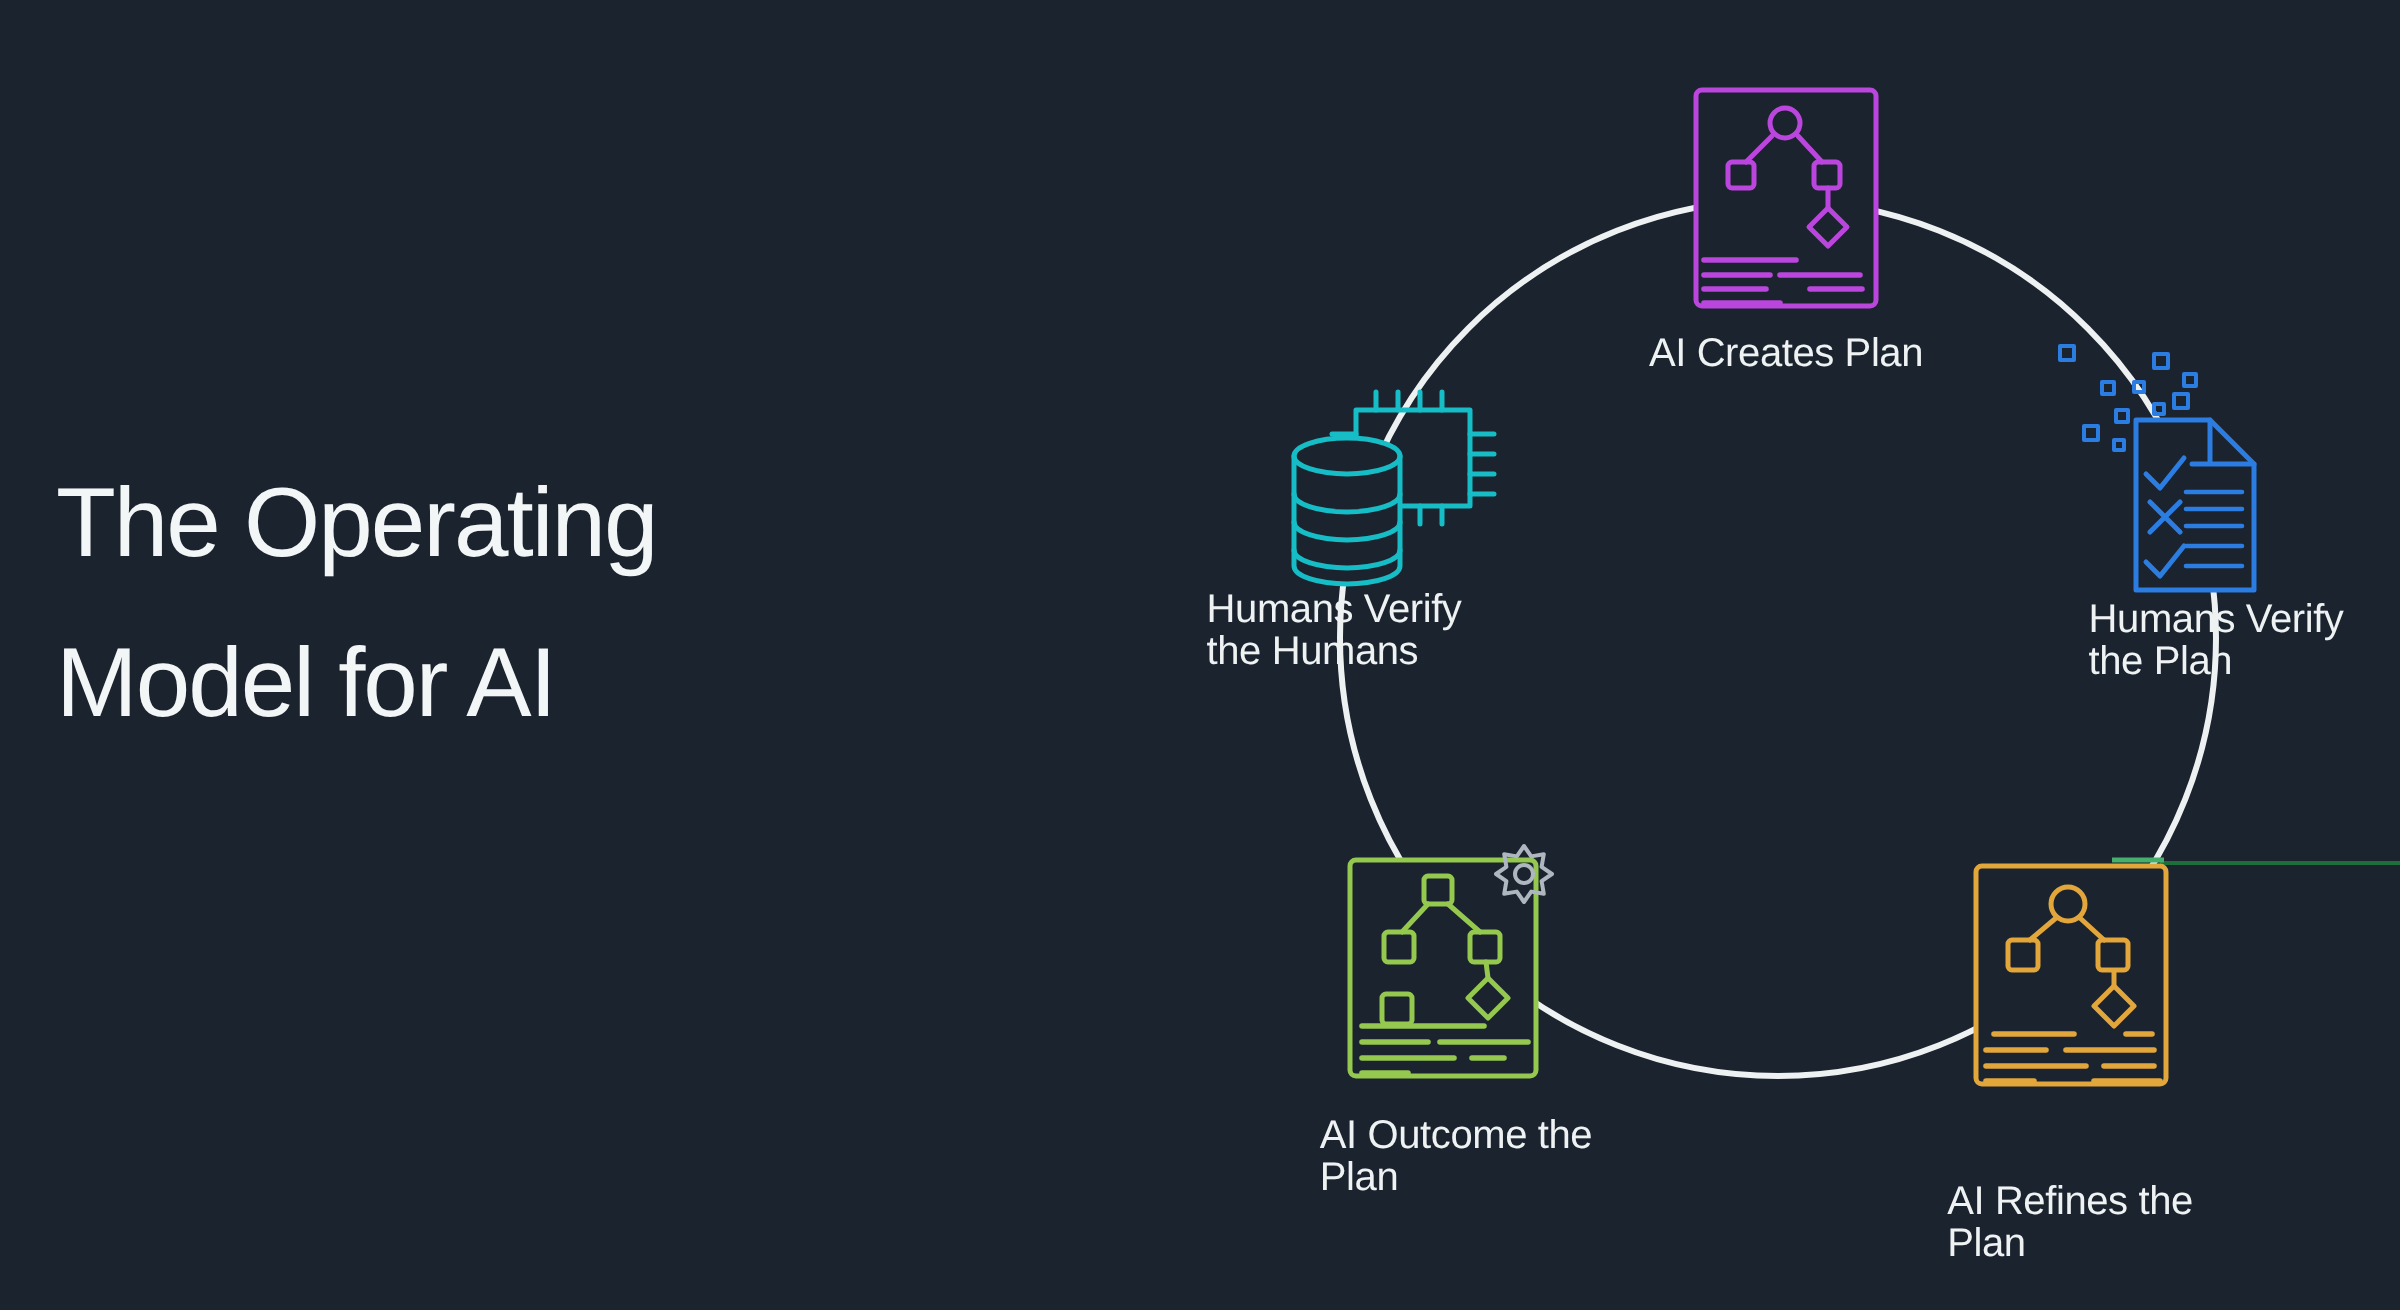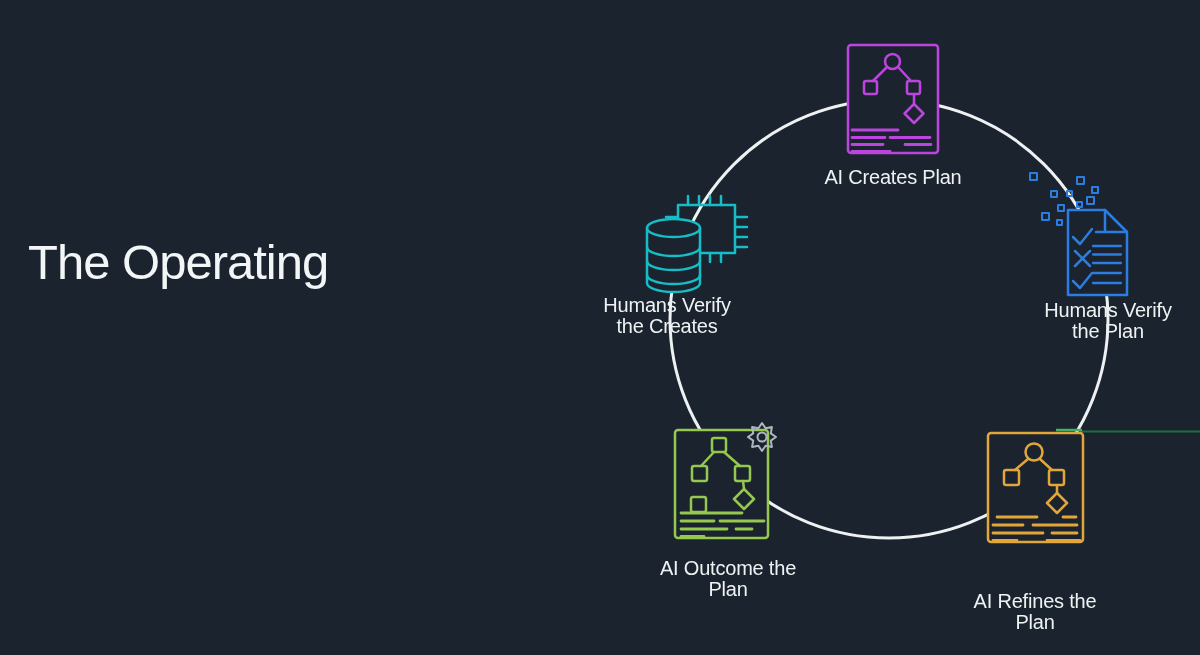--- a/index.html
+++ b/index.html
@@ -11,21 +11,21 @@
   .stage{position:relative;width:1200px;height:655px;background:#1b232e;}
   .stage svg{position:absolute;left:0;top:0;}
   .title{
     position:absolute;left:28px;top:222px;
     color:#f3f6f6;font-size:49px;line-height:80px;
     font-weight:400;letter-spacing:-1px;
   }
   .title span{display:block;}
   .label{
     position:absolute;transform:translateX(-50%);
-    text-align:center;color:#eef2f2;
+    text-align:left;color:#eef2f2;
     font-size:20px;line-height:21px;font-weight:500;
     letter-spacing:-0.2px;white-space:nowrap;
   }
   .label span{display:block;}
 </style>
 </head>
 <body>
 
 <div class="stage">
 
@@ -111,20 +111,21 @@
         <path d="M647,228 a26.5,9 0 0 1 53,0 V283 a26.5,9 0 0 1 -53,0 Z" fill="#1b232e" stroke="none"></path>
         <ellipse cx="673.5" cy="228" rx="26.5" ry="9"></ellipse>
         <path d="M647,228 V283 a26.5,9 0 0 0 53,0 V228"></path>
         <path d="M647,247 a26.5,9 0 0 0 53,0 M647,261 a26.5,9 0 0 0 53,0 M647,275 a26.5,9 0 0 0 53,0"></path>
       </g>
     </g>
   </svg>
 
   <div class="title">
     <span>The Operating</span>
+    <span>Model for AI</span>
   </div>
 
   <div class="label" style="left:893px;top:167px">
     <span>AI Creates Plan</span>
     <span></span>
   </div>
 
   <div class="label" style="left:1108px;top:300px">
     <span>Humans Verify</span>
     <span>the Plan</span>
@@ -135,16 +136,16 @@
     <span>Plan</span>
   </div>
 
   <div class="label" style="left:728px;top:558px">
     <span>AI Outcome the</span>
     <span>Plan</span>
   </div>
 
   <div class="label" style="left:667px;top:295px">
     <span>Humans Verify</span>
-    <span>the Creates</span>
+    <span>the Humans</span>
   </div>
 
 </div>
 
 </body></html>

